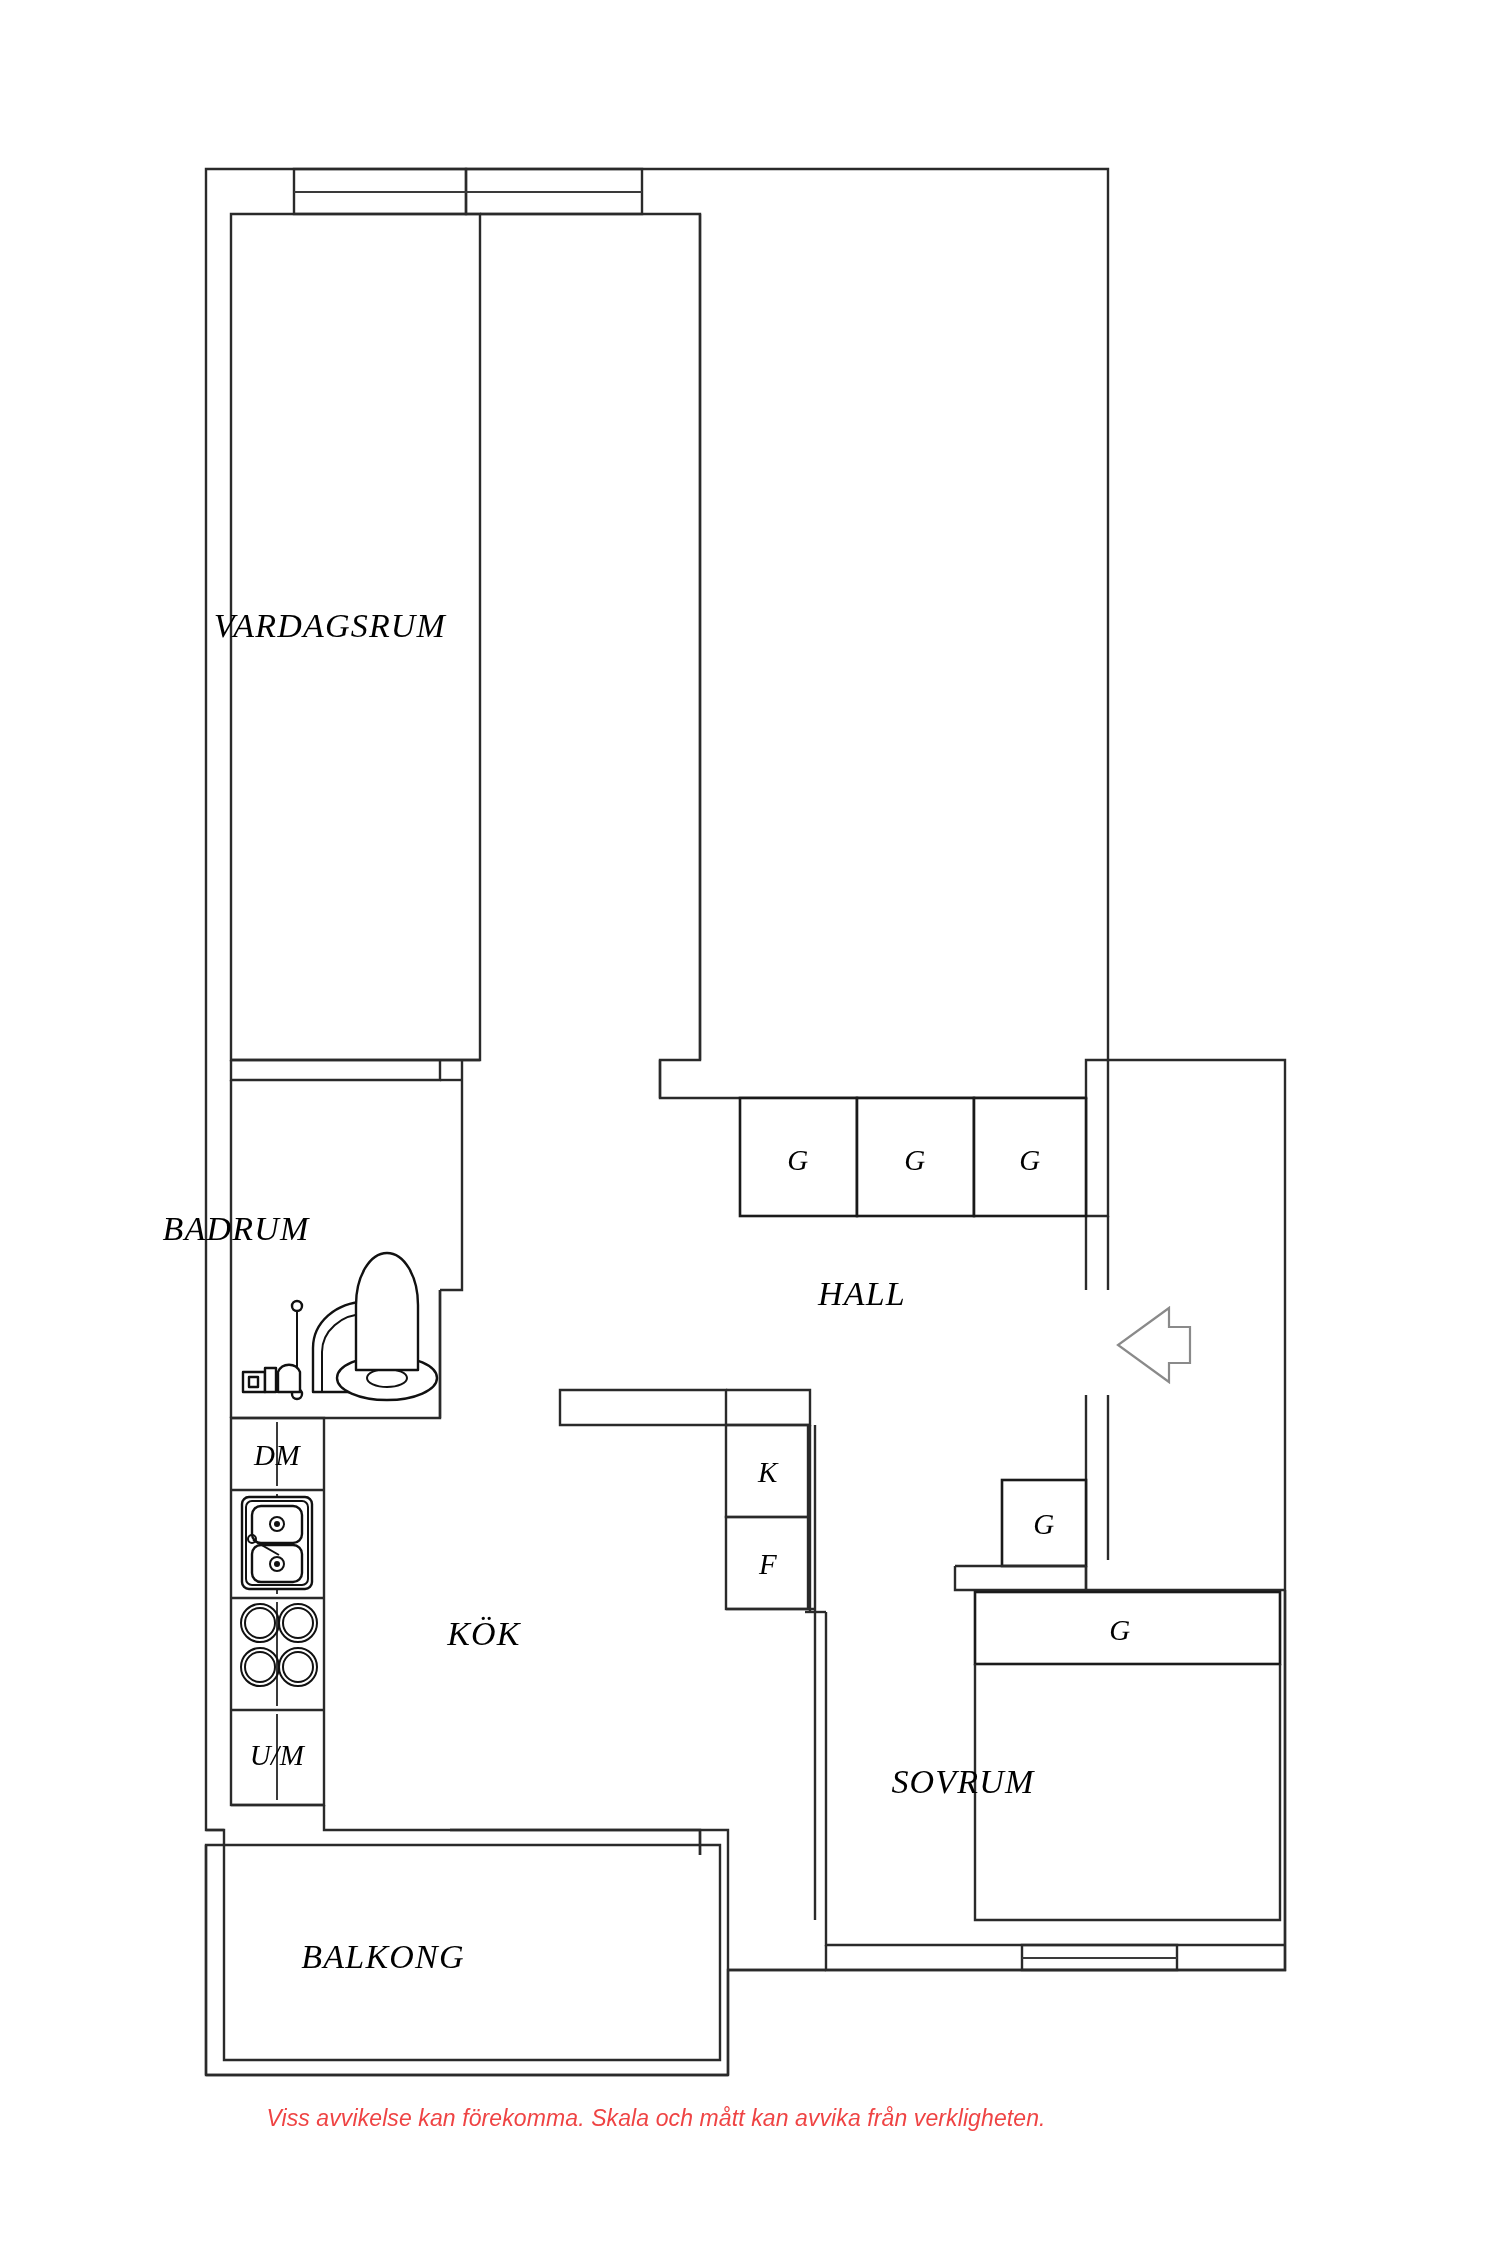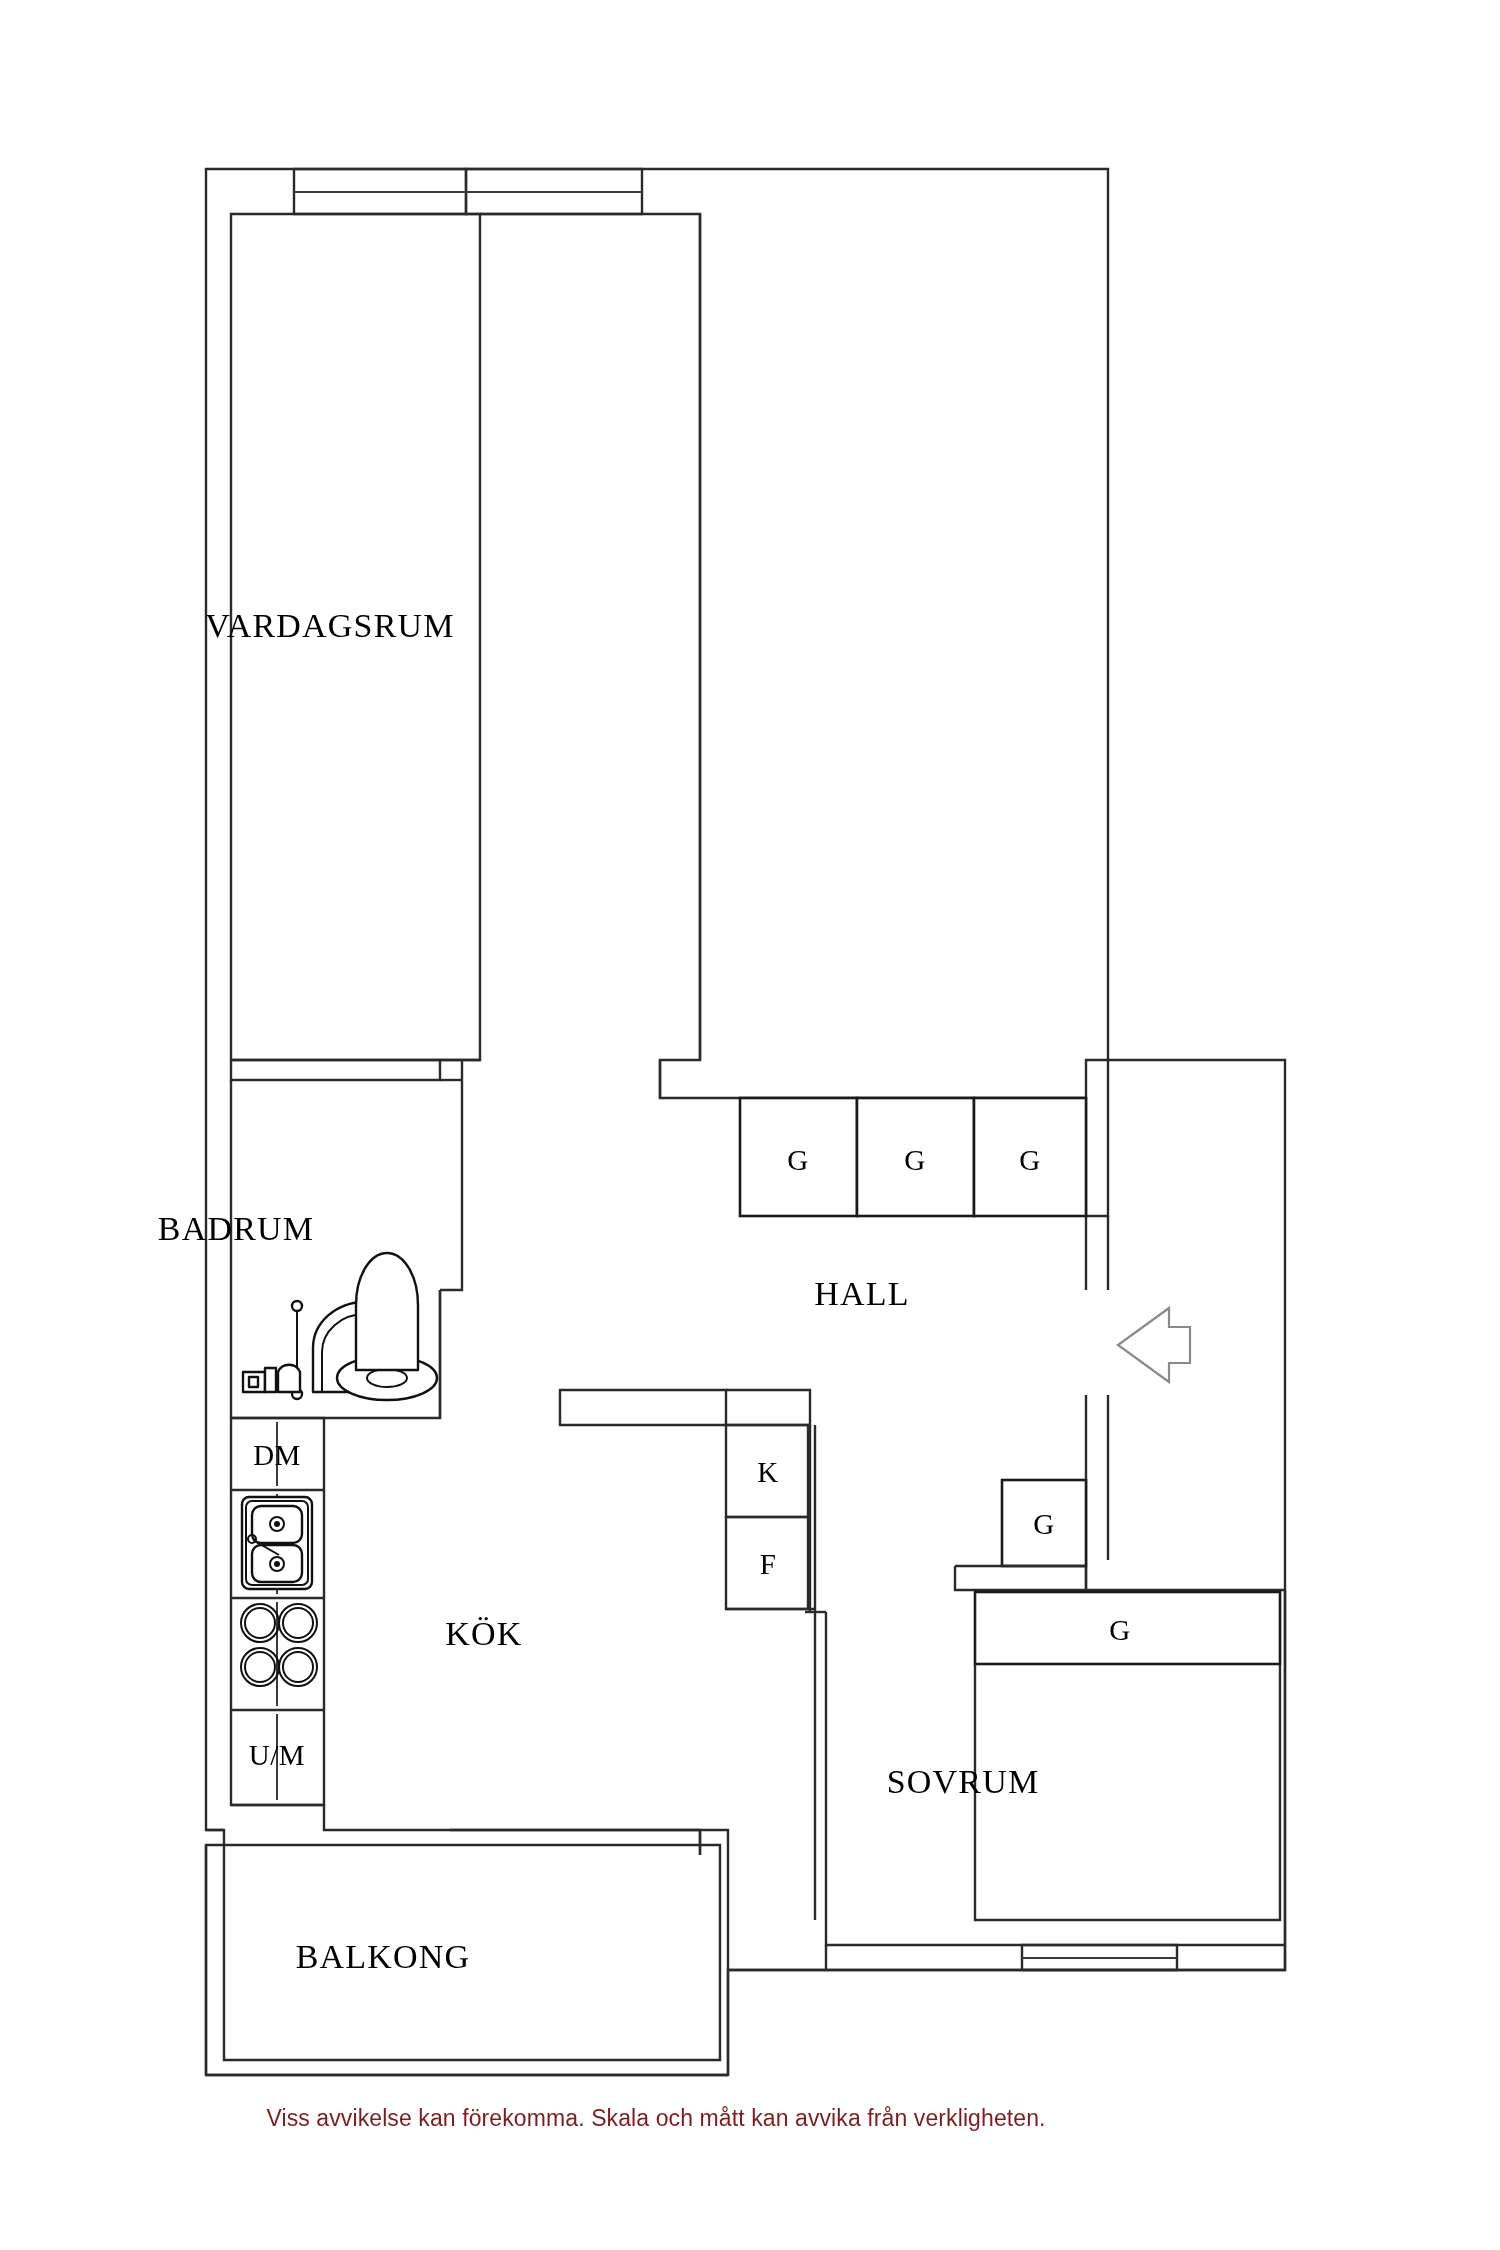--- a/index.html
+++ b/index.html
@@ -11,20 +11,21 @@
     width: 1500px;
     height: 2250px;
     font-family: "Liberation Serif", serif;
     overflow: hidden;
   }
   #plan-wrapper {
     position: relative;
     width: 1500px;
     height: 2250px;
     background: #ffffff;
+    font-style: italic;
   }
   svg#floorplan {
     display: block;
     width: 1500px;
     height: 2250px;
   }
   .wall-thin {
     fill: none;
     stroke: #2a2a2a;
     stroke-width: 2.4;
@@ -76,21 +77,21 @@
     letter-spacing: 0.5px;
   }
   .disclaimer {
     position: absolute;
     left: 0;
     top: 2105px;
     width: 1312px;
     text-align: center;
     font-family: "Liberation Sans", sans-serif;
     font-size: 23px;
-    color: #7f1d1d;
+    color: #ef4444;
     letter-spacing: 0.1px;
   }
 </style>
 </head>
 <body>
 
 <div id="plan-wrapper">
 
   <svg id="floorplan" viewBox="0 0 1500 2250">
 

